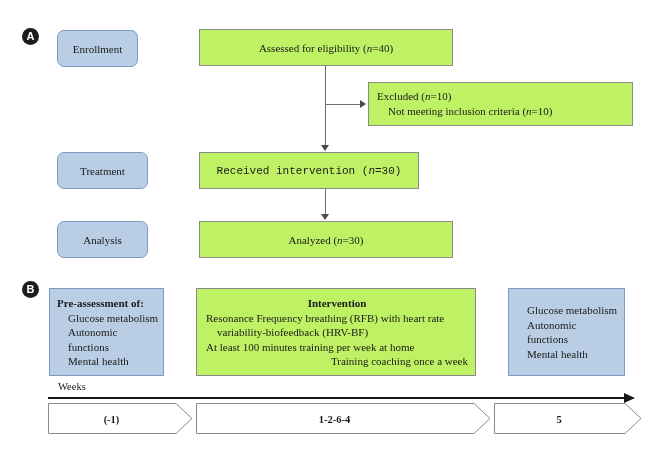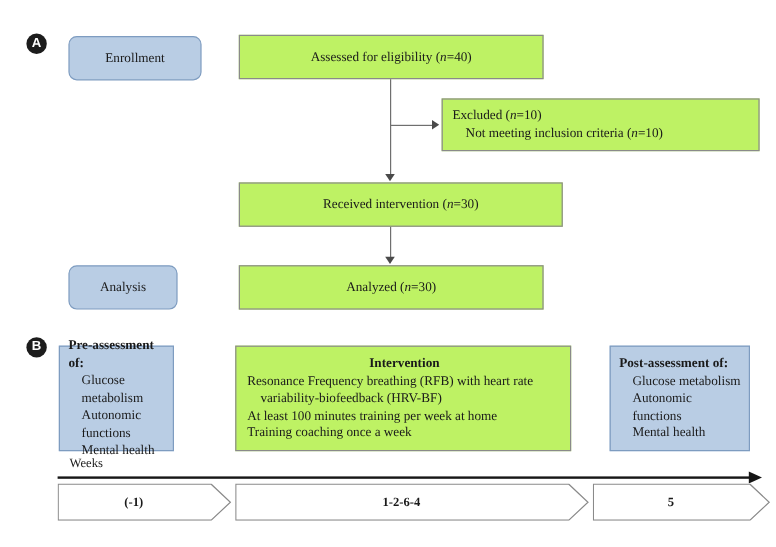--- a/index.html
+++ b/index.html
@@ -133,43 +133,46 @@
     font-weight: bold;
   }
 </style>
 </head>
 <body>
 
 <div id="figure">
 
   <div class="panel-badge" style="left:22px; top:28px;">A</div>
 
-  <div class="box blue rounded" style="left:57px; top:30px; width:111px; height:37px;padding-left:25px;">
+  <div class="box blue rounded" style="left:57px; top:30px; width:81px; height:37px;padding-left:25px;">
     <span class="ctr">Enrollment</span>
   </div>
 
+  <div class="box blue rounded" style="left:57px; top:152px; width:91px; height:37px;">
+    <span class="ctr">Treatment</span>
+  </div>
 
   <div class="box blue rounded" style="left:57px; top:221px; width:91px; height:37px;">
     <span class="ctr">Analysis</span>
   </div>
 
   <div class="box" style="left:199px; top:29px; width:254px; height:37px;">
     <span class="ctr">
       <span>Assessed for eligibility (</span><span class="ital">n</span><span>=40)</span>
     </span>
   </div>
 
   <div class="box" style="left:368px; top:82px; width:265px; height:44px;">
     <span class="pad">
       <span><span>Excluded (</span><span class="ital">n</span><span>=10)</span></span>
       <span class="indent"><span>Not meeting inclusion criteria (</span><span class="ital">n</span><span>=10)</span></span>
     </span>
   </div>
 
-  <div class="box" style="left:199px; top:152px; width:270px; height:37px;">
+  <div class="box" style="left:199px; top:152px; width:220px; height:37px;font-family:Liberation Mono, monospace;">
     <span class="ctr">
       <span>Received intervention (</span><span class="ital">n</span><span>=30)</span>
     </span>
   </div>
 
   <div class="box" style="left:199px; top:221px; width:254px; height:37px;">
     <span class="ctr">
       <span>Analyzed (</span><span class="ital">n</span><span>=30)</span>
     </span>
   </div>
@@ -178,42 +181,41 @@
   <div class="arrow-down" style="left:321px; top:145px;"></div>
 
   <div class="hline" style="left:325px; top:104px; width:35px;"></div>
   <div class="arrow-right" style="left:360px; top:100px;"></div>
 
   <div class="vline" style="left:325px; top:189px; height:26px;"></div>
   <div class="arrow-down" style="left:321px; top:214px;"></div>
 
   <div class="panel-badge" style="left:22px; top:281px;">B</div>
 
-  <div class="box blue" style="left:49px; top:288px; width:96px; height:88px;">
+  <div class="box blue" style="left:49px; top:288px; width:115px; height:88px;">
     <span class="pad" style="left:7px;">
       <span class="bold" style="display:block;">Pre-assessment of:</span>
       <span class="indent">Glucose metabolism</span>
       <span class="indent">Autonomic functions</span>
       <span class="indent">Mental health</span>
     </span>
   </div>
 
   <div class="box" style="left:196px; top:288px; width:280px; height:88px;padding-left:44px;">
     <span class="pad" style="left:9px; right:7px;">
       <span class="bold center">Intervention</span>
       <span style="display:block;">Resonance Frequency breathing (RFB) with heart rate</span>
       <span class="indent">variability-biofeedback (HRV-BF)</span>
       <span style="display:block;">At least 100 minutes training per week at home</span>
-      <span style="display:block;">Training coaching once a week</span>
+      <span style="display:block;text-align:right;">Training coaching once a week</span>
     </span>
   </div>
 
   <div class="box blue" style="left:508px; top:288px; width:117px; height:88px;">
     <span class="pad" style="left:7px;">
-      <span class="bold" style="display:block;">Post-assessment of:</span>
       <span class="indent">Glucose metabolism</span>
       <span class="indent">Autonomic functions</span>
       <span class="indent">Mental health</span>
     </span>
   </div>
 
   <div class="tl-label" style="left:58px; top:381px;">Weeks</div>
   <div class="tl-axis" style="left:48px; top:397px; width:578px;"></div>
   <div class="tl-axis-head" style="left:624px; top:393px;"></div>
 

